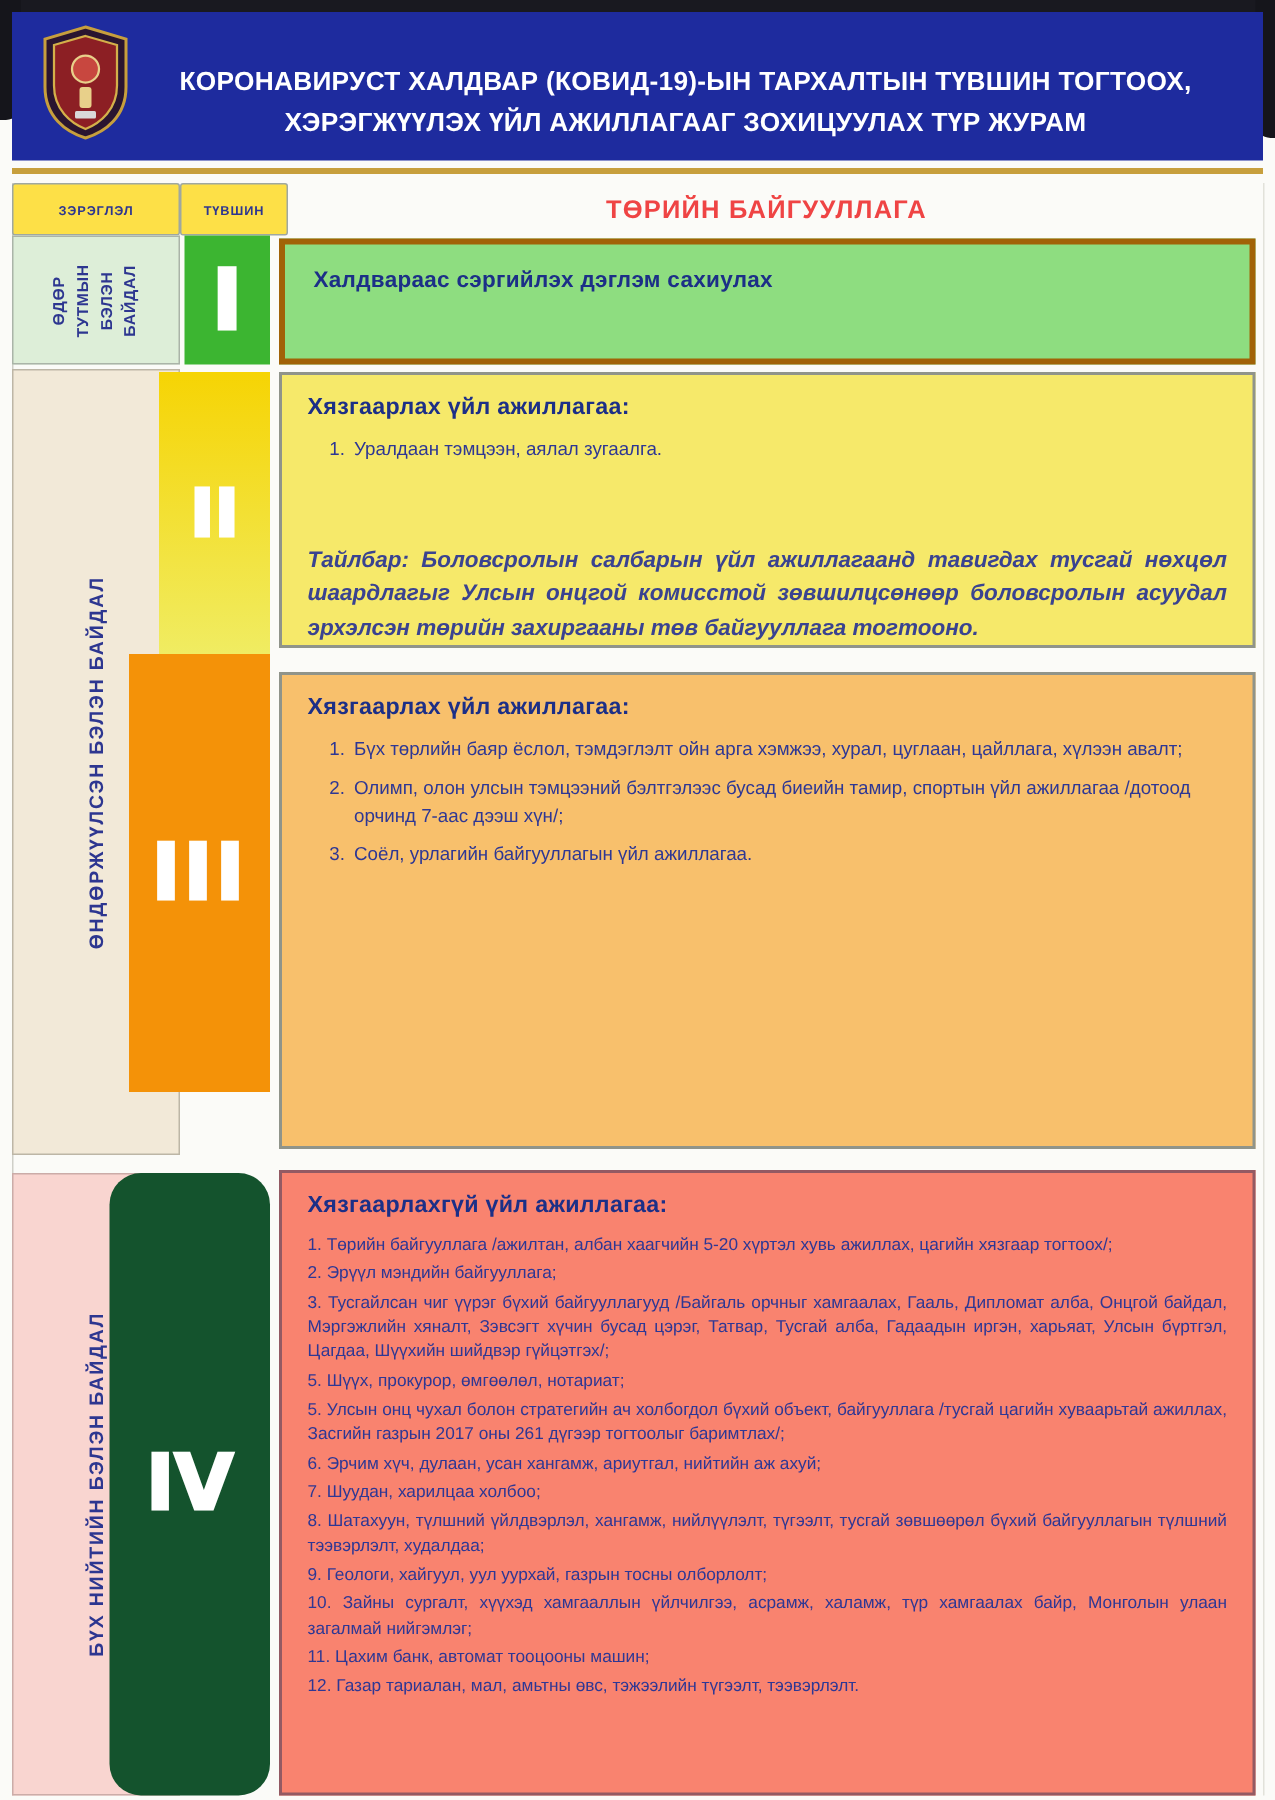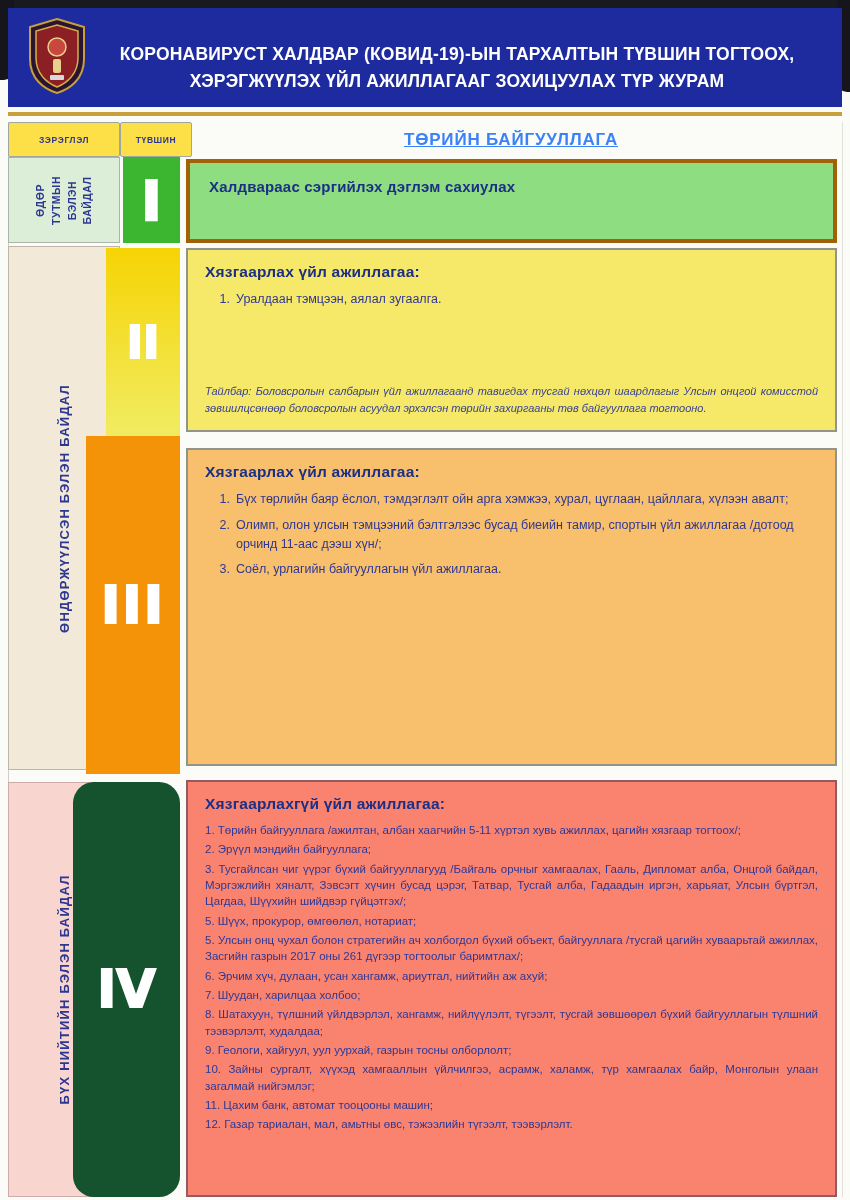--- a/index.html
+++ b/index.html
@@ -24,59 +24,59 @@
 
   
   .cell { position:absolute; box-sizing:border-box; }
   .colhead { background:#fde047; border:1px solid #9fa8a0; border-radius:2px;
              display:flex; align-items:center; justify-content:center;
              color:#2d3690; font-weight:bold; font-size:8.5px; letter-spacing:0.6px; }
   .colhead-zereglel { left:8px;  top:122px; width:112px; height:35px; }
   .colhead-tuvshin  { left:120px; top:122px; width:72px;  height:35px; }
   .colhead-main { left:180px; top:122px; width:662px; height:35px; background:transparent;
                   display:flex; align-items:center; justify-content:center;
-                  color:#3b82f6; font-weight:bold; font-size:17px; letter-spacing:0.8px;text-decoration:underline; }
+                  color:#ef4444; font-weight:bold; font-size:17px; letter-spacing:0.8px; }
 
   
   .sidecell { display:flex; align-items:center; justify-content:center; box-sizing:border-box; }
   .side1  { left:8px; top:157px;  width:112px; height:86px;  background:#ddeed8; border:1px solid #aab4a8; }
   .side23 { left:8px; top:246px;  width:112px; height:524px; background:#f2e9d8; border:1px solid #bdb6a6; }
   .side4  { left:8px; top:782px;  width:112px; height:415px; background:#f9d5d0; border:1px solid #cbaca8; }
   .vlabel { transform:rotate(-90deg); color:#2d3690; font-weight:bold; }
   .vlabel-multi { font-size:10.5px; line-height:1.5; letter-spacing:0.5px; text-align:center; white-space:pre-line; }
   .vlabel-one   { font-size:13px; letter-spacing:1.2px; white-space:nowrap; }
 
   
   .lvl { display:flex; align-items:center; justify-content:center; color:#ffffff;
          font-family:"DejaVu Sans", sans-serif; font-weight:900; }
   .lvl .numeral { -webkit-text-stroke:2px #ffffff; }
   .lvl1 { left:123px; top:157px; width:57px;  height:86px;  background:#3cb531; font-size:56px; }
   .lvl2 { left:106px; top:248px; width:74px;  height:188px; background:linear-gradient(180deg,#f6d404 0%,#f0ec62 100%); font-size:44px; }
-  .lvl3 { left:86px;  top:436px; width:94px;  height:338px; background:#f49208; font-size:52px; letter-spacing:2px; }
+  .lvl3 { left:86px;  top:436px; width:94px;  height:292px; background:#f49208; font-size:52px; letter-spacing:2px; }
   .lvl4 { left:73px;  top:782px; width:107px; height:415px; background:#14532d; font-size:51px;border-radius:21px; }
 
   
   .box { box-sizing:border-box; padding:13px 17px; color:#2e3794; }
   .box1 { left:186px; top:159px; width:651px; height:84px;  background:#8edd80; border:4px solid #a16207; }
   .box2 { left:186px; top:248px; width:651px; height:184px; background:#f6e96a; border:2px solid #90948a; }
   .box3 { left:186px; top:448px; width:651px; height:318px; background:#f8c06c; border:2px solid #90948a; }
   .box4 { left:186px; top:780px; width:651px; height:417px; background:#f9836f; border:2px solid #935a63; }
 
   .box-heading { font-weight:bold; font-size:15.5px; color:#1c2f87; letter-spacing:0.2px; margin:0 0 9px 0; }
   .box1 .box-heading { font-size:15px; margin:2px 0 0 2px; }
 
   .list { margin:0; }
   .li { color:#2e3794; }
   .li.hang { display:flex; gap:6px; font-size:12.5px; line-height:1.5; margin:0 0 7px 10px; }
   .li.hang .li-num { flex:0 0 auto; min-width:15px; text-align:right; }
   .li.hang .li-txt { flex:1; }
   .li.flow { font-size:11.5px; line-height:1.42; text-align:justify; margin:0 0 3px 0; }
 
-  .note { position:absolute; left:17px; right:17px; bottom:14px; font-style:italic;
-          font-size:11px; line-height:1.5; color:#3a4390; text-align:justify; }
+  .note { position:absolute; left:17px; right:17px; bottom:0; font-style:italic;
+          font-size:15px; line-height:1.5; color:#3a4390; text-align:justify;font-weight:bold; }
 </style>
 </head>
 <body>
 
 <div class="page">
 
   <div class="photo-top"></div>
   <div class="photo-tl"></div>
   <div class="photo-tr"></div>
 
@@ -137,39 +137,39 @@
   </div>
   <div class="cell box box3" style="position:absolute;">
     <div class="box-heading">Хязгаарлах үйл ажиллагаа:</div>
     <div class="list">
         <div class="li hang">
           <span class="li-num">1.</span>
           <span class="li-txt">Бүх төрлийн баяр ёслол, тэмдэглэлт ойн арга хэмжээ, хурал, цуглаан, цайллага, хүлээн авалт;</span>
         </div>
         <div class="li hang">
           <span class="li-num">2.</span>
-          <span class="li-txt">Олимп, олон улсын тэмцээний бэлтгэлээс бусад биеийн тамир, спортын үйл ажиллагаа /дотоод орчинд 11-аас дээш хүн/;</span>
+          <span class="li-txt">Олимп, олон улсын тэмцээний бэлтгэлээс бусад биеийн тамир, спортын үйл ажиллагаа /дотоод орчинд 7-аас дээш хүн/;</span>
         </div>
         <div class="li hang">
           <span class="li-num">3.</span>
           <span class="li-txt">Соёл, урлагийн байгууллагын үйл ажиллагаа.</span>
         </div>
       </div>
   </div>
 
   <div class="cell sidecell side4">
     <div class="vlabel vlabel-one">БҮХ НИЙТИЙН БЭЛЭН БАЙДАЛ</div>
   </div>
   <div class="cell lvl lvl4">
     <span class="numeral">IV</span>
   </div>
   <div class="cell box box4" style="position:absolute;">
     <div class="box-heading">Хязгаарлахгүй үйл ажиллагаа:</div>
     <div class="list">
-        <div class="li flow">1. Төрийн байгууллага /ажилтан, албан хаагчийн 5-11 хүртэл хувь ажиллах, цагийн хязгаар тогтоох/;</div>
+        <div class="li flow">1. Төрийн байгууллага /ажилтан, албан хаагчийн 5-20 хүртэл хувь ажиллах, цагийн хязгаар тогтоох/;</div>
         <div class="li flow">2. Эрүүл мэндийн байгууллага;</div>
         <div class="li flow">3. Тусгайлсан чиг үүрэг бүхий байгууллагууд /Байгаль орчныг хамгаалах, Гааль, Дипломат алба, Онцгой байдал, Мэргэжлийн хяналт, Зэвсэгт хүчин бусад цэрэг, Татвар, Тусгай алба, Гадаадын иргэн, харьяат, Улсын бүртгэл, Цагдаа, Шүүхийн шийдвэр гүйцэтгэх/;</div>
         <div class="li flow">5. Шүүх, прокурор, өмгөөлөл, нотариат;</div>
         <div class="li flow">5. Улсын онц чухал болон стратегийн ач холбогдол бүхий объект, байгууллага /тусгай цагийн хуваарьтай ажиллах, Засгийн газрын 2017 оны 261 дүгээр тогтоолыг баримтлах/;</div>
         <div class="li flow">6. Эрчим хүч, дулаан, усан хангамж, ариутгал, нийтийн аж ахуй;</div>
         <div class="li flow">7. Шуудан, харилцаа холбоо;</div>
         <div class="li flow">8. Шатахуун, түлшний үйлдвэрлэл, хангамж, нийлүүлэлт, түгээлт, тусгай зөвшөөрөл бүхий байгууллагын түлшний тээвэрлэлт, худалдаа;</div>
         <div class="li flow">9. Геологи, хайгуул, уул уурхай, газрын тосны олборлолт;</div>
         <div class="li flow">10. Зайны сургалт, хүүхэд хамгааллын үйлчилгээ, асрамж, халамж, түр хамгаалах байр, Монголын улаан загалмай нийгэмлэг;</div>
         <div class="li flow">11. Цахим банк, автомат тооцооны машин;</div>

